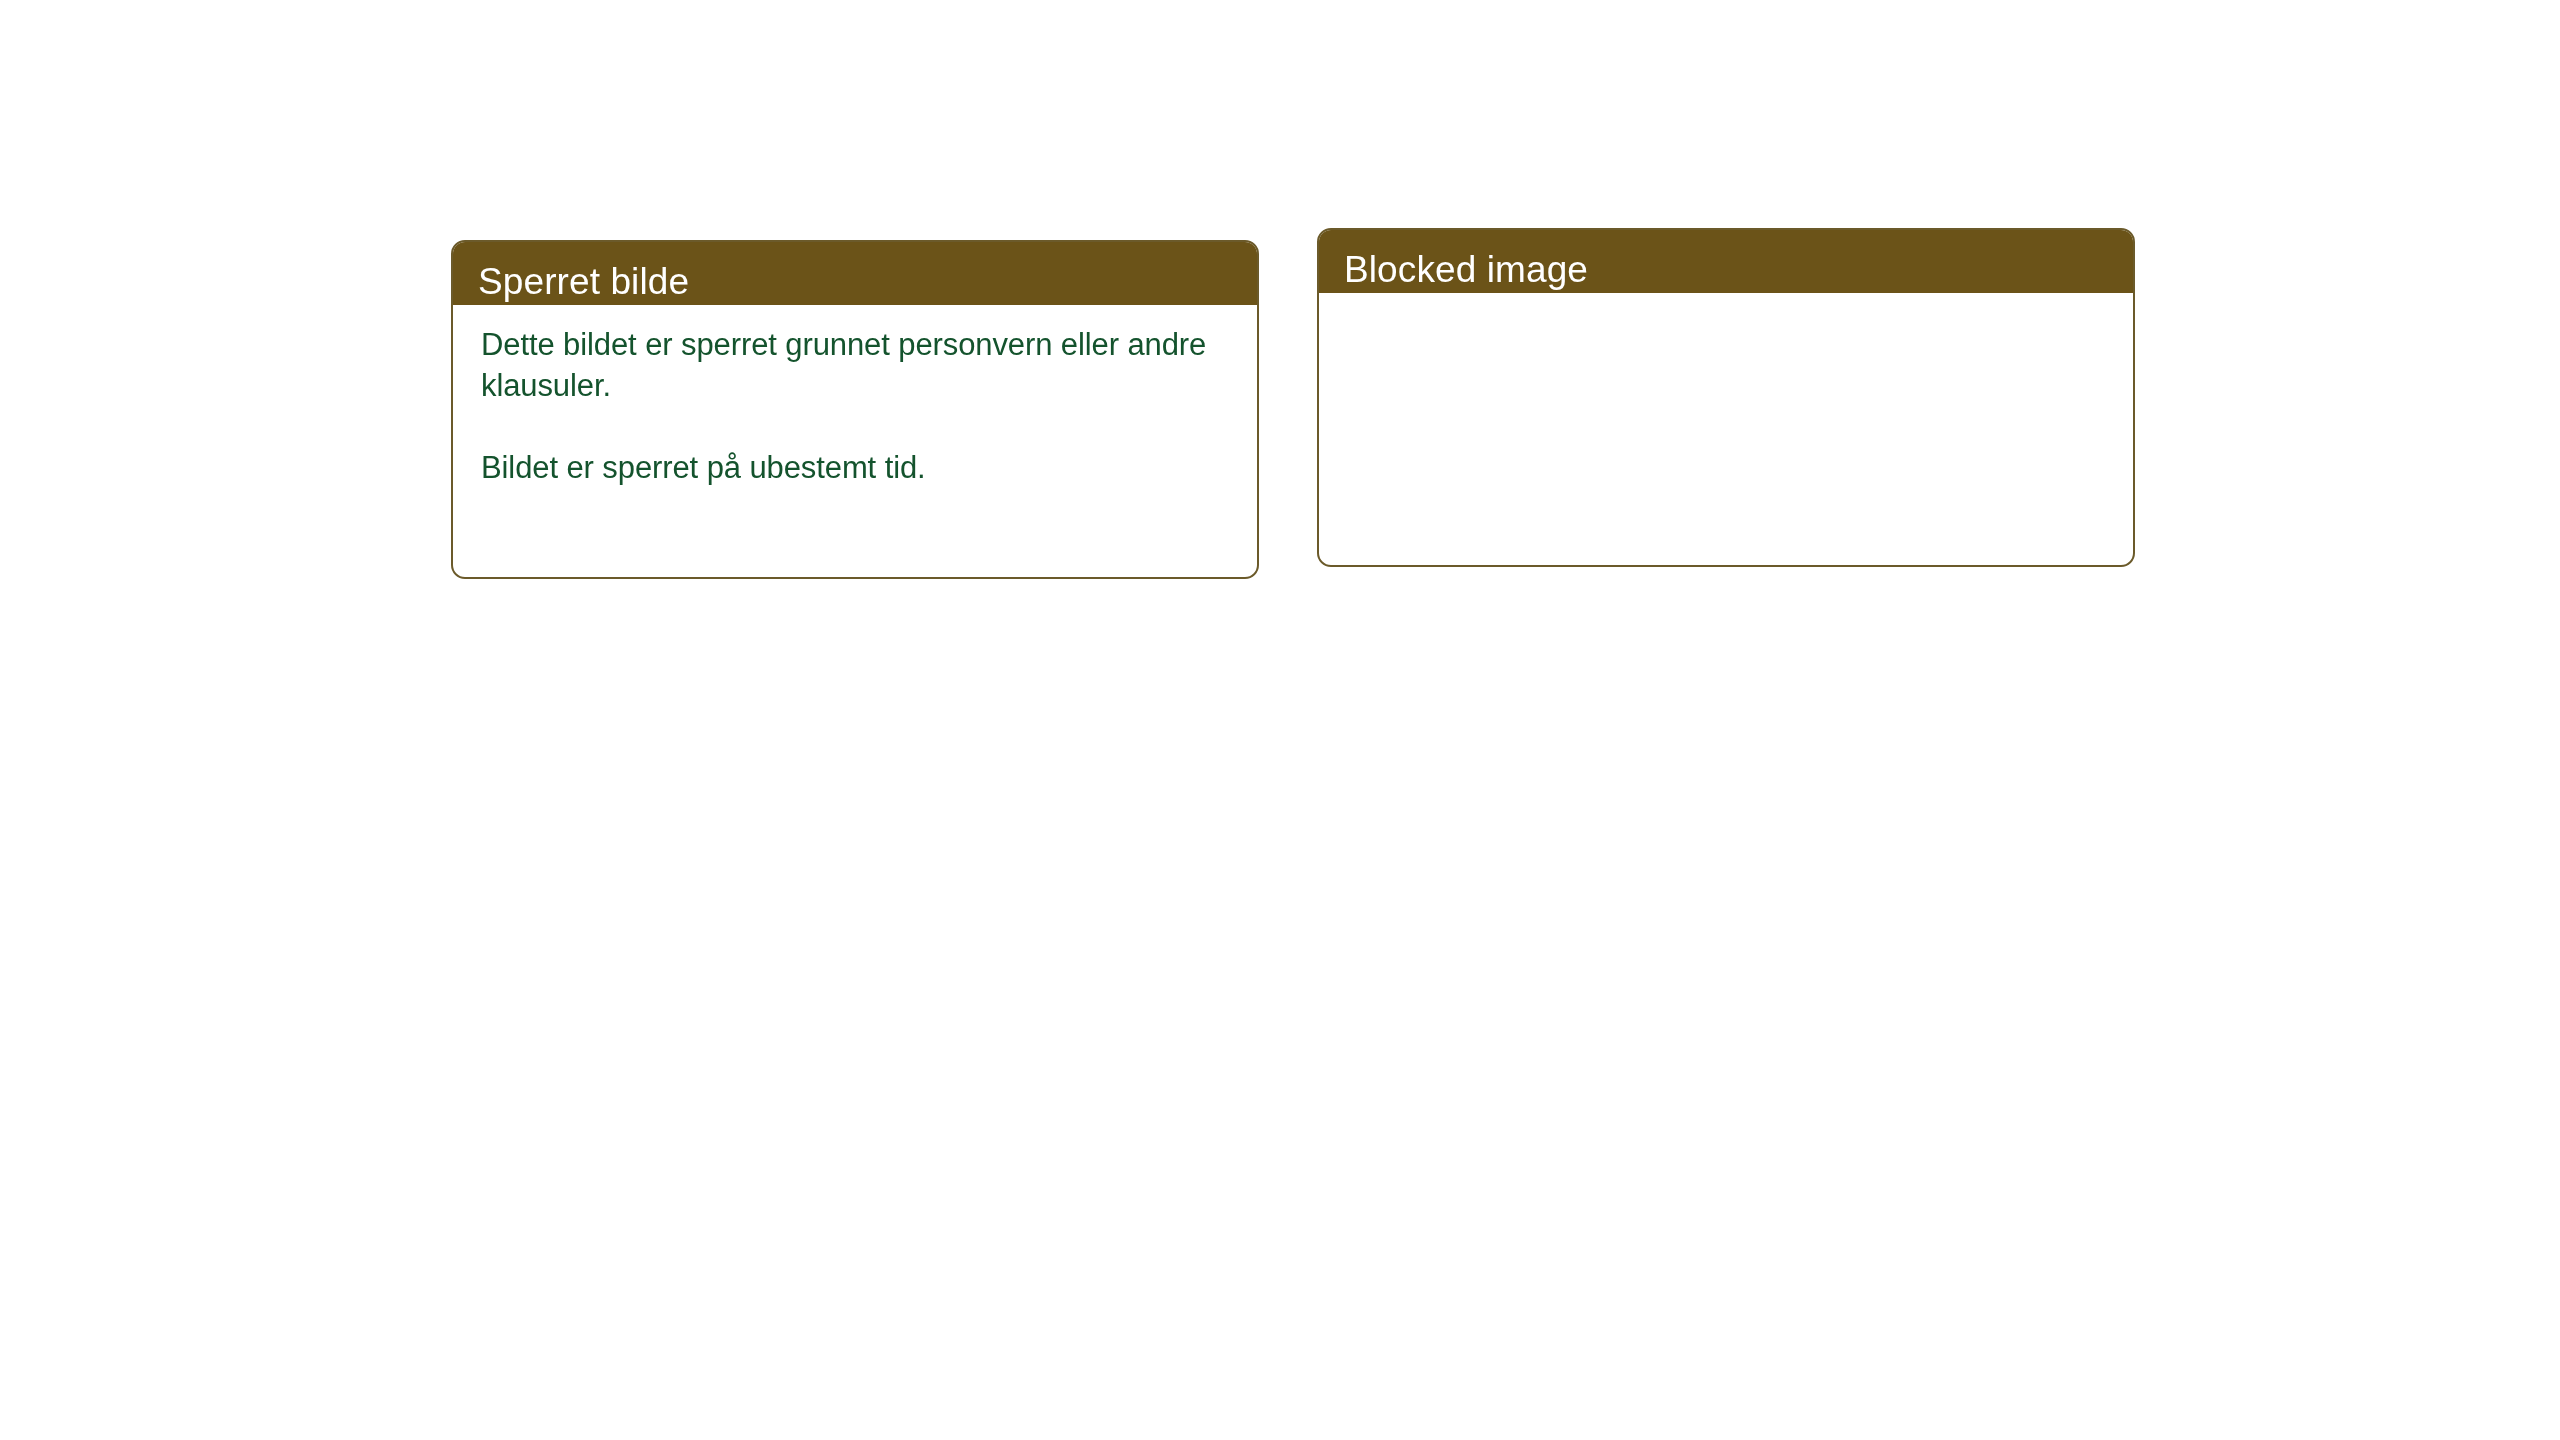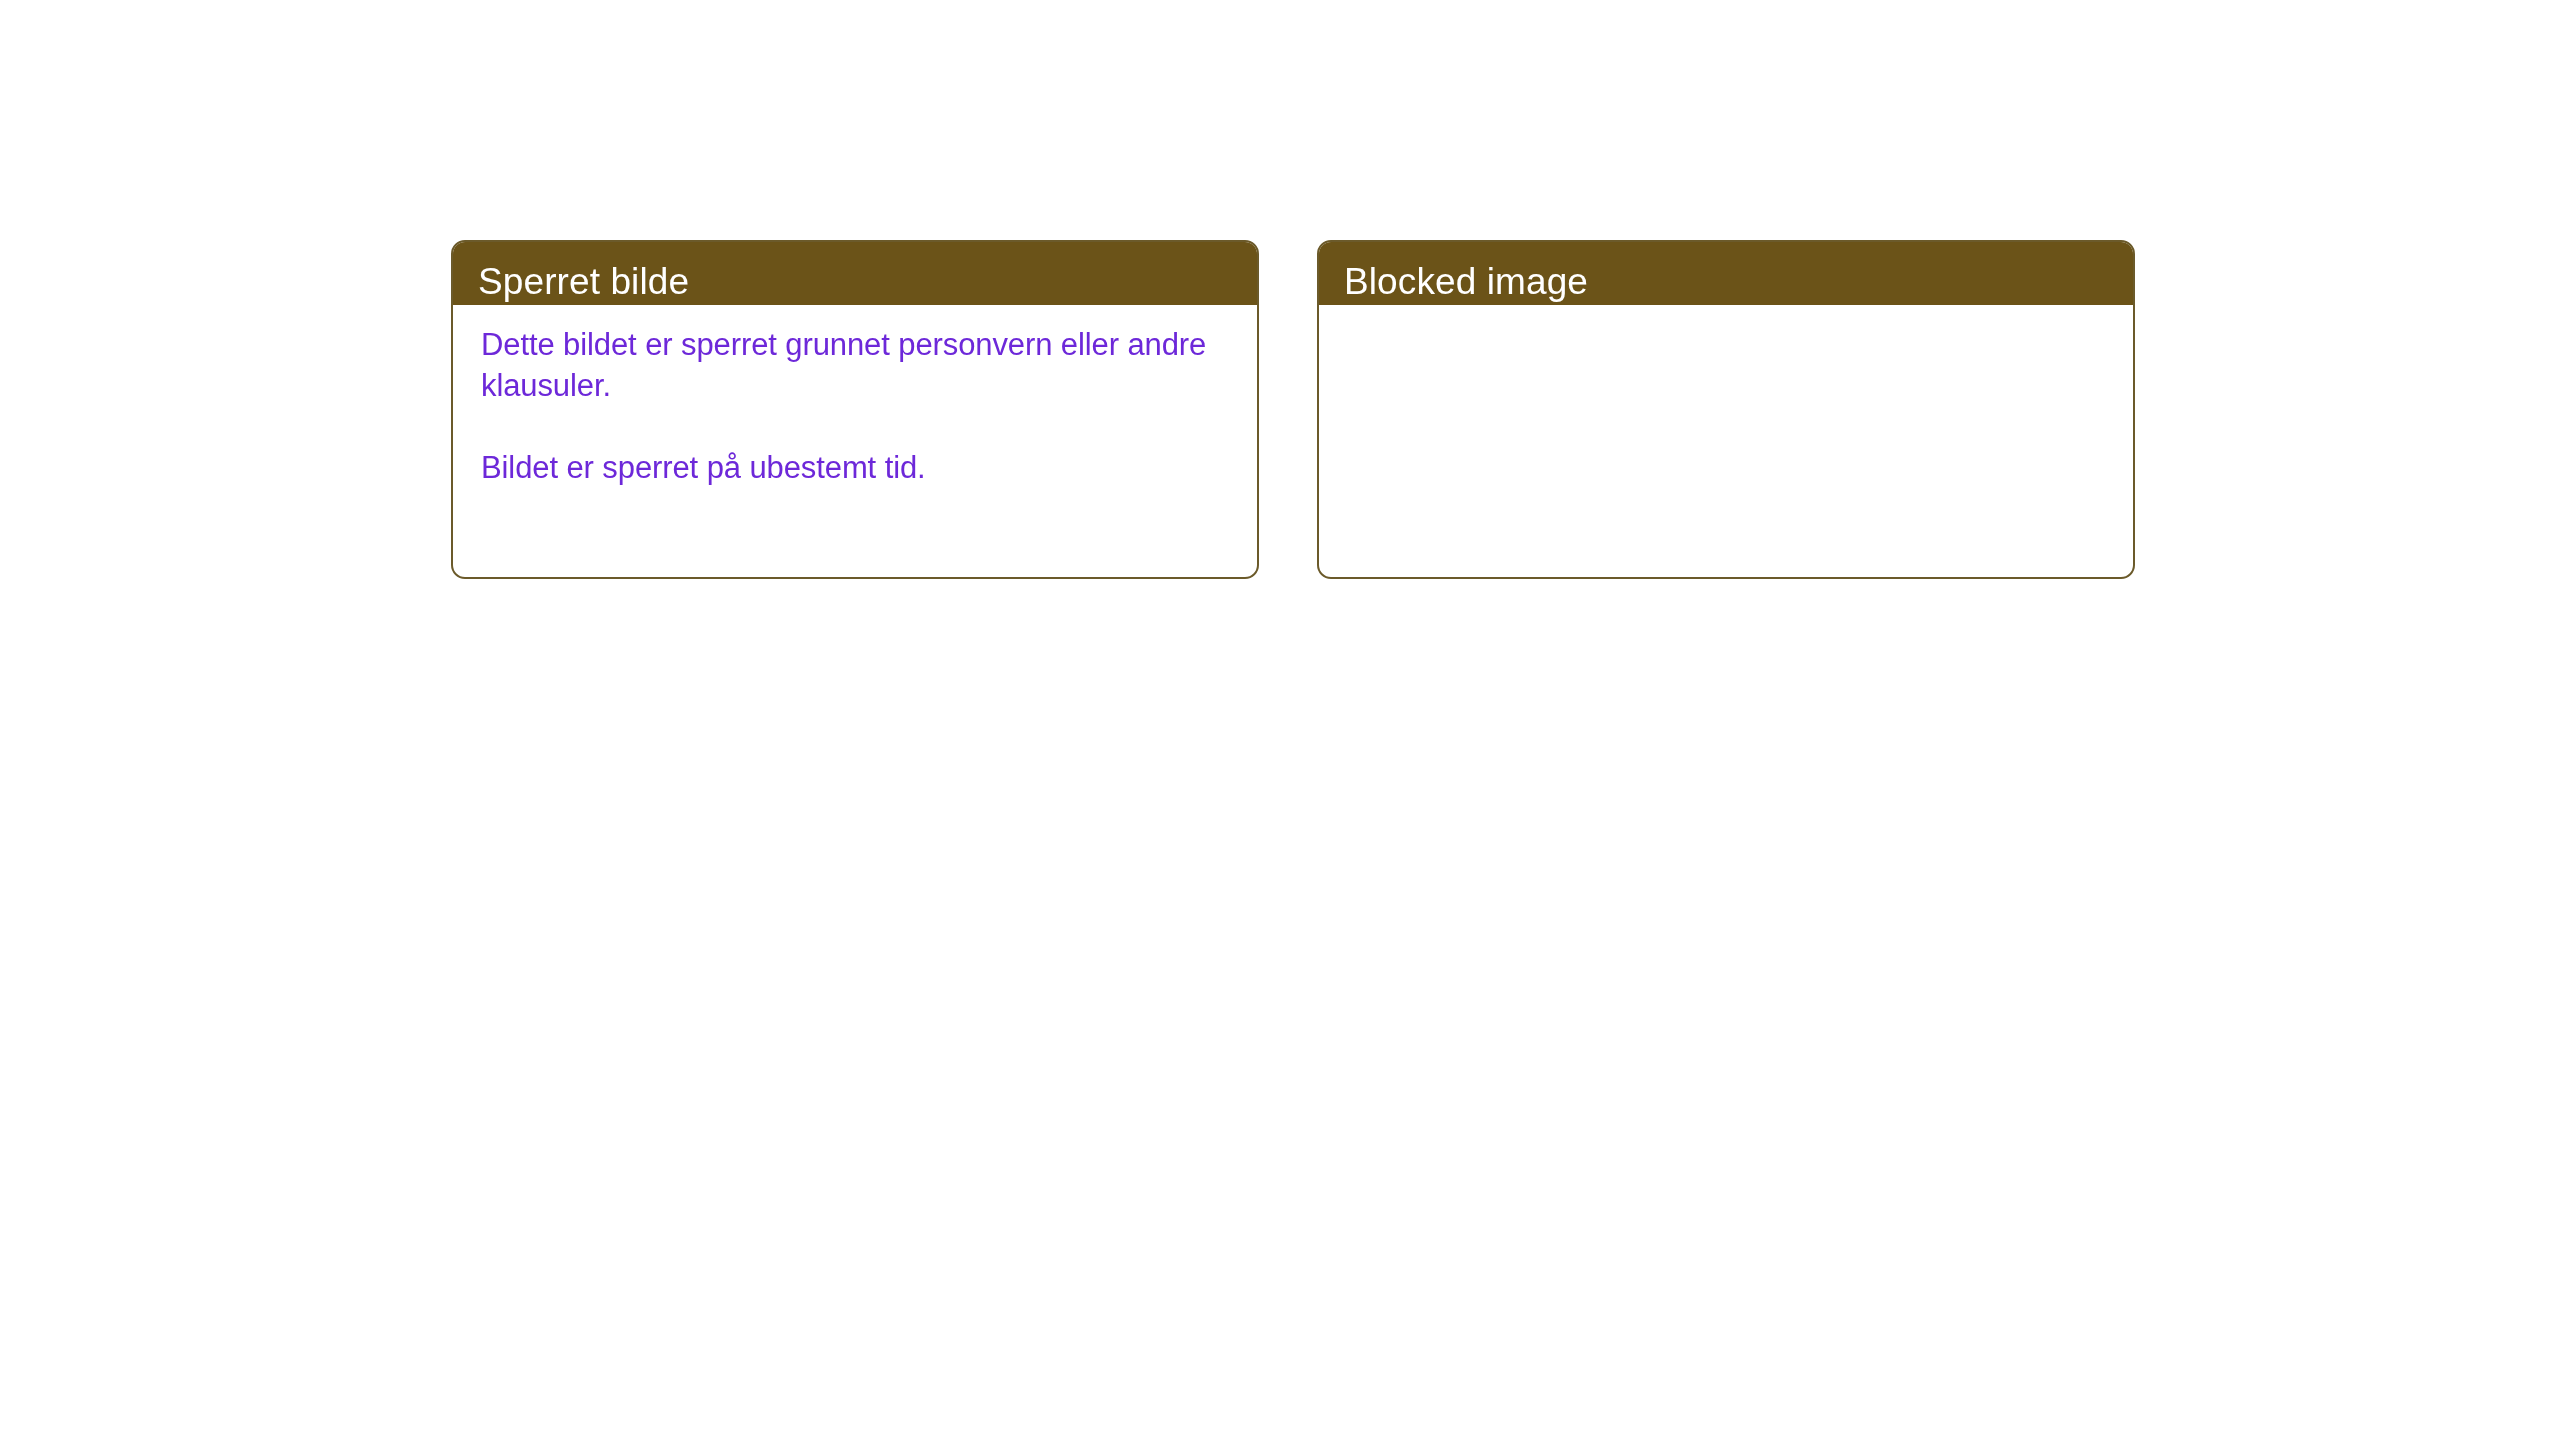--- a/index.html
+++ b/index.html
@@ -35,21 +35,21 @@
 
   .notice-card.left {
     left: 451px;
     top: 240px;
     width: 808px;
     height: 339px;
   }
 
   .notice-card.right {
     left: 1317px;
-    top: 240px;
+    top: 228px;
     width: 818px;
     height: 339px;
   }
 
   .card-header {
     position: relative;
     height: 63px;
     background: #6b5318;
     display: flex;
     align-items: center;
@@ -66,21 +66,21 @@
     white-space: nowrap;
   }
 
   .card-body {
     padding: 20px 28px 0 28px;
     box-sizing: border-box;
   }
 
   .card-paragraph {
     margin: 0;
-    color: #6d28d9;
+    color: #14532d;
     font-size: 31px;
     font-weight: 400;
     line-height: 1.31;
     letter-spacing: -0.1px;
   }
 
   .card-paragraph + .card-paragraph {
     margin-top: 42px;
   }
 </style>

